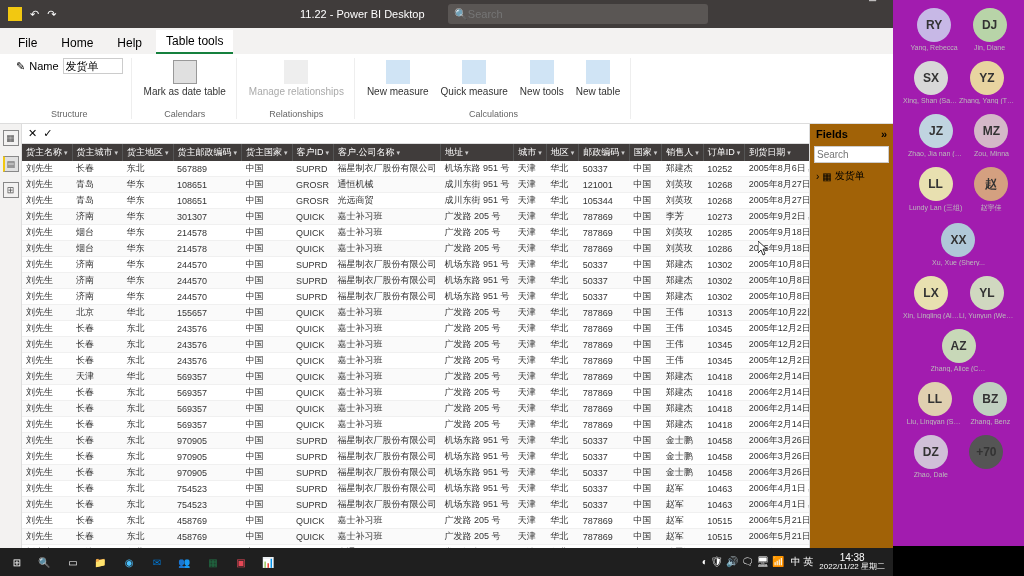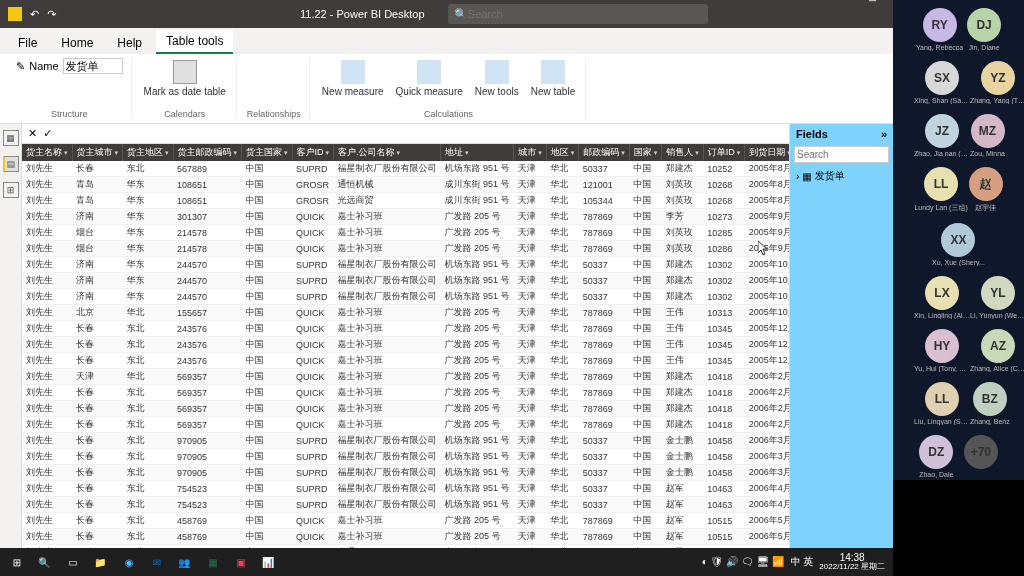--- a/index.html
+++ b/index.html
@@ -33,29 +33,29 @@
 .leftbar .lb.active { background: #e0e0e0; border-left: 2px solid #f2c811; }
 .main { flex: 1; display: flex; flex-direction: column; background: #fff; overflow: hidden; }
 .formula { height: 20px; display: flex; align-items: center; gap: 6px; padding: 0 6px; border-bottom: 1px solid #ddd; font-size: 11px; }
 .grid-wrap { flex: 1; overflow: auto; position: relative; }
 table { border-collapse: collapse; font-size: 9px; white-space: nowrap; }
 th { background: #403c3b; color: #fff; padding: 2px 4px; text-align: left; font-weight: normal; border-right: 1px solid #555; position: sticky; top: 0; }
 th .f { font-size: 7px; margin-left: 2px; color:#ccc; }
 td { padding: 1px 4px; border-bottom: 1px solid #f0f0f0; color: #333; }
 tr:nth-child(even) td { background: #fafafa; }
 .status { height: 18px; background: #403c3b; color: #ccc; font-size: 10px; display: flex; align-items: center; padding: 0 8px; }
-.fields { width: 104px; background: #7dd3fc; border-left: 1px solid #ddd; display: flex; flex-direction: column; font-size: 11px; }
+.fields { width: 84px; background: #a16207; border-left: 1px solid #ddd; display: flex; flex-direction: column; font-size: 11px; }
 .fields .hdr { padding: 4px 6px; font-weight: 600; display:flex; justify-content:space-between; align-items:center;}
 .fields input { margin: 2px 4px; width: calc(100% - 8px); font-size: 10px; border: 1px solid #ccc; padding: 2px; }
 .fields .tbl { padding: 4px 6px; font-size: 10px; display:flex; align-items:center; gap:3px;}
 .taskbar { position: absolute; bottom: 0; left: 0; width: 893px; height: 28px; background: #1f1f1f; display: flex; align-items: center; color: #fff; font-size: 10px; }
 .taskbar .tb-left { display: flex; gap: 2px; padding-left: 4px; }
 .taskbar .tb-left .ti { width: 26px; height: 24px; display: flex; align-items: center; justify-content: center; }
 .taskbar .tb-right { margin-left: auto; display: flex; align-items: center; gap: 6px; padding-right: 8px; }
-.teams { position: absolute; right: 0; top: 0; width: 131px; height: 480px; background: #0f172a; padding: 8px 21px; overflow: hidden;}
+.teams { position: absolute; right: 0; top: 0; width: 131px; height: 546px; background: #a21caf; padding: 8px 10px; overflow: hidden;}
 .teams .prow { display: flex; justify-content: space-around; margin-bottom: 10px; }
 .teams .p { display: flex; flex-direction: column; align-items: center; gap: 2px; }
 .teams .av { width: 34px; height: 34px; border-radius: 50%; display: flex; align-items: center; justify-content: center; font-size: 12px; font-weight: 600; }
 .teams .nm { font-size: 7px; color: #bbb; max-width: 56px; text-align: center; overflow: hidden; text-overflow: ellipsis; white-space: nowrap; }
 .cursor { position: absolute; left: 758px; top: 241px; width: 12px; height: 16px; pointer-events:none; }
 </style>
 </head>
 <body>
 
 <div class="app">
@@ -103,20 +103,26 @@
     <div class="group">
       <div class="row">
         <div class="item">
             <div class="ic" style="background:#e0e0e0;border:1px solid #999"></div>
             <span>Mark as date table</span>
           </div>
       </div>
       <div class="lbl">Calendars</div>
     </div>
     <div class="group">
+      <div class="row">
+        <div class="item disabled">
+            <div class="ic" style="background:#eee"></div>
+            <span>Manage relationships</span>
+          </div>
+      </div>
       <div class="lbl">Relationships</div>
     </div>
     <div class="group">
       <div class="row">
         <div class="item">
             <div class="ic" style="background:#d0e4f5"></div>
             <span>New measure</span>
           </div>
         <div class="item">
             <div class="ic" style="background:#d0e4f5"></div>
@@ -689,24 +695,20 @@
           <div class="av" style="background: rgb(232, 224, 176); color: rgb(51, 51, 51);">LX</div>
           <div class="nm">Xin, Lingling (Alic...</div>
         </div>
         <div class="p">
           <div class="av" style="background: rgb(208, 216, 192); color: rgb(51, 51, 51);">YL</div>
           <div class="nm">Li, Yunyun (Wend...</div>
         </div>
       </div>
       <div class="prow">
         <div class="p">
-          <div class="av" style="background: rgb(216, 192, 208); color: rgb(51, 51, 51);">HY</div>
-          <div class="nm">Yu, Hui (Tony, CM...</div>
-        </div>
-        <div class="p">
           <div class="av" style="background: rgb(200, 216, 184); color: rgb(51, 51, 51);">AZ</div>
           <div class="nm">Zhang, Alice (CO...</div>
         </div>
       </div>
       <div class="prow">
         <div class="p">
           <div class="av" style="background: rgb(224, 208, 176); color: rgb(51, 51, 51);">LL</div>
           <div class="nm">Liu, Lingyan (Sun...</div>
         </div>
         <div class="p">

